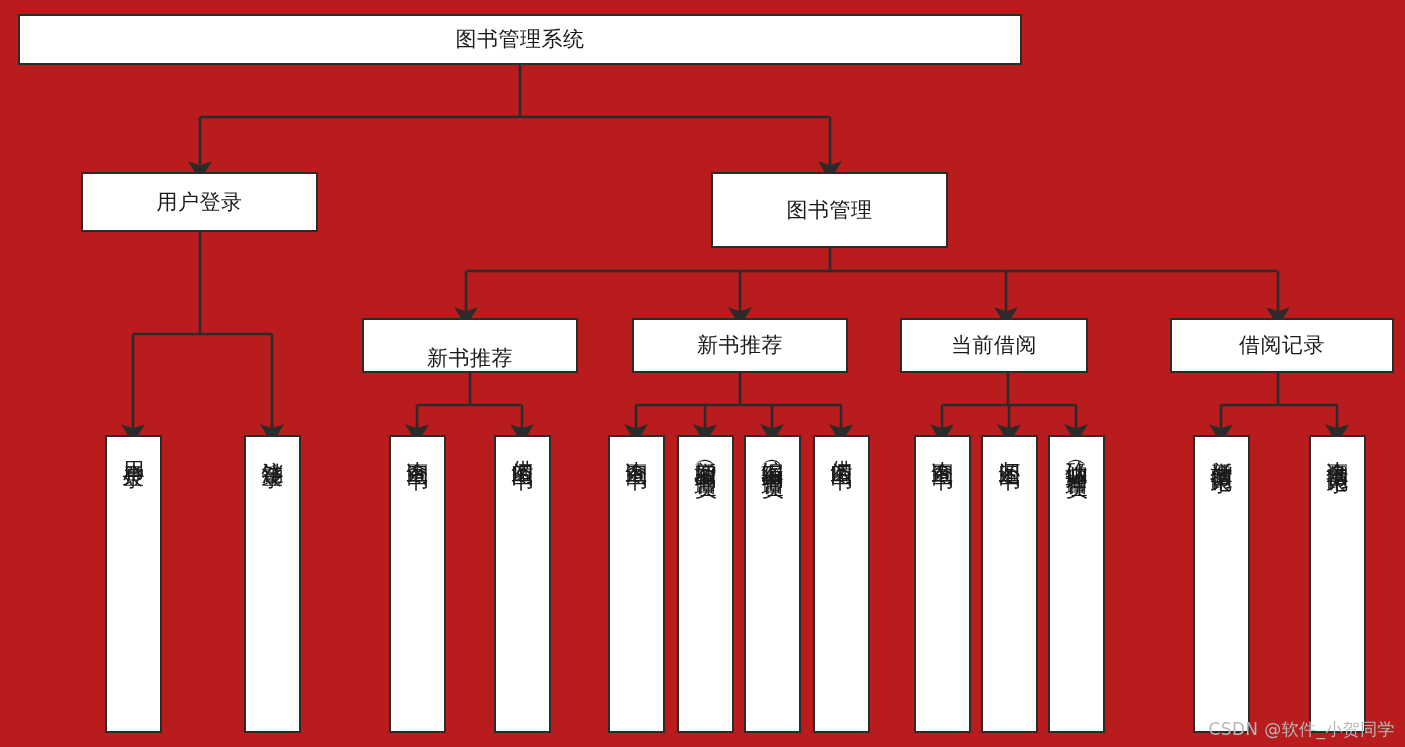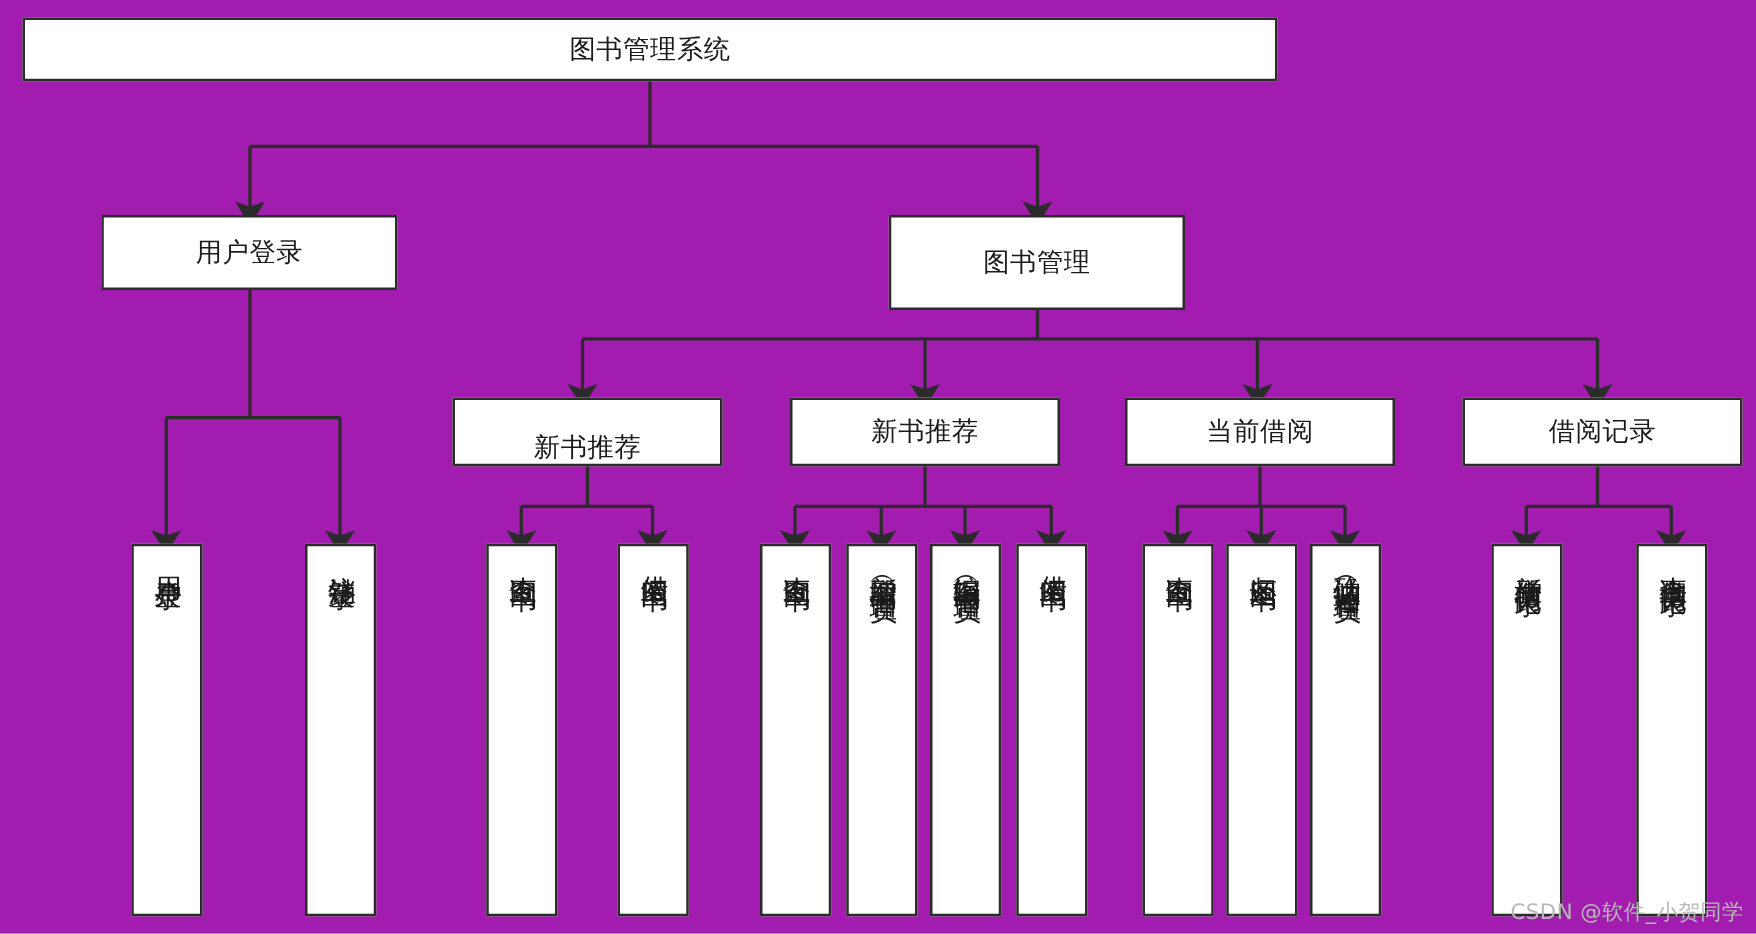--- a/index.html
+++ b/index.html
@@ -8,21 +8,21 @@
     padding: 0;
     background: #ffffff;
   }
   body {
     font-family: "DejaVu Sans", "Liberation Sans", sans-serif;
   }
   #diagram-root {
     position: relative;
     width: 1405px;
     height: 747px;
-    background: #a21caf;
+    background: #b91c1c;
     overflow: hidden;
   }
   #edge-layer {
     position: absolute;
     left: 0;
     top: 0;
     width: 1405px;
     height: 747px;
     pointer-events: none;
   }
@@ -142,21 +142,21 @@
   </div>
 
   <div class="node horiz" style="left:362px; top:318px; width:216px; height:55px;align-items:flex-end;">
     <span class="label">新书推荐</span>
   </div>
 
   <div class="node horiz" style="left:632px; top:318px; width:216px; height:55px;">
     <span class="label">新书推荐</span>
   </div>
 
-  <div class="node horiz" style="left:900px; top:318px; width:216px; height:55px;">
+  <div class="node horiz" style="left:900px; top:318px; width:188px; height:55px;">
     <span class="label">当前借阅</span>
   </div>
 
   <div class="node horiz" style="left:1170px; top:318px; width:224px; height:55px;">
     <span class="label">借阅记录</span>
   </div>
 
   <div class="node vert" style="left:105px; top:435px; width:57px; height:298px;">
     <span class="label">用户登录</span>
   </div>

